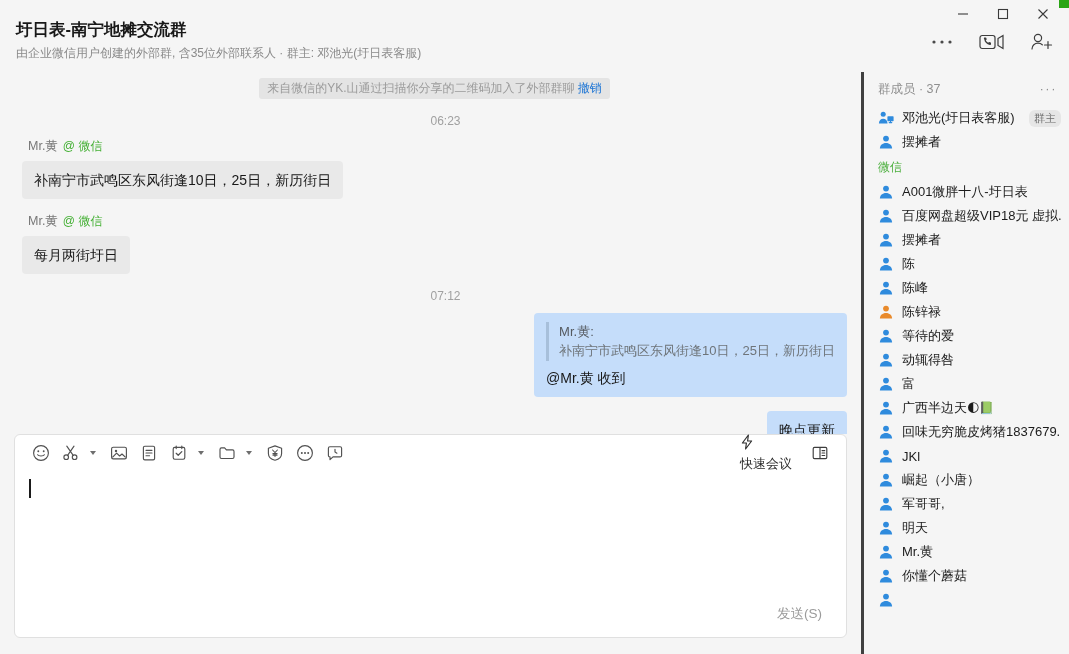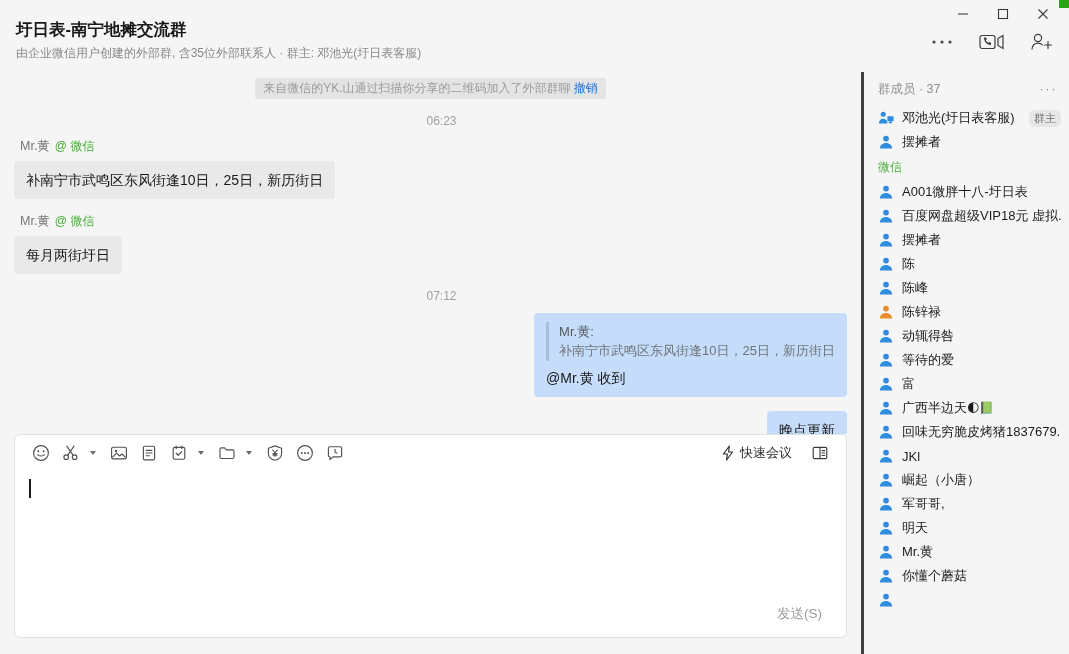--- a/index.html
+++ b/index.html
@@ -90,20 +90,21 @@
     display: flex;
     flex-direction: column;
     min-width: 0;
     background: #f5f5f5;
   }
   .msg-scroll {
     flex: 1 1 auto;
     overflow: hidden;
     padding: 4px 14px 2px 14px;
     position: relative;
+    margin-left: 8px;
   }
 
   .sys-row {
     display: flex;
     justify-content: center;
     margin-top: 2px;
   }
   .sys-pill {
     background: #e4e4e4;
     color: #9b9b9b;
@@ -218,23 +219,24 @@
     border-right: 3.5px solid transparent;
     border-top: 4px solid #6e6e6e;
   }
   .tools-right {
     margin-left: auto;
     display: flex;
     align-items: center;
     gap: 14px;
   }
   .quick-meeting {
-    display: flex; align-items: center; gap: 5px;
+    display: flex; align-items: flex-start; gap: 5px;
     font-size: 13px; color: #2c2c2c;
     cursor: default;
+    flex-direction: column;
   }
   .editor {
     flex: 1 1 auto;
     padding: 6px 14px;
     font-size: 14px;
     color: #181818;
     line-height: 20px;
     position: relative;
     outline: none;
   }
@@ -633,30 +635,30 @@
             </span>
             <span class="mem-name">陈锌禄</span>
           </div>
           <div class="mem-row">
             <span class="mem-avatar">
               <svg width="16" height="16" viewBox="0 0 16 16">
                 <circle cx="8" cy="4.6" r="2.9" fill="#2f8bdd"></circle>
                 <path d="M1.9 14.6 c0-3.4 2.6-5.6 6.1-5.6 c3.5 0 6.1 2.2 6.1 5.6 Z" fill="#2f8bdd"></path>
               </svg>
             </span>
+            <span class="mem-name">等待的爱</span>
+          </div>
+          <div class="mem-row">
+            <span class="mem-avatar">
+              <svg width="16" height="16" viewBox="0 0 16 16">
+                <circle cx="8" cy="4.6" r="2.9" fill="#2f8bdd"></circle>
+                <path d="M1.9 14.6 c0-3.4 2.6-5.6 6.1-5.6 c3.5 0 6.1 2.2 6.1 5.6 Z" fill="#2f8bdd"></path>
+              </svg>
+            </span>
             <span class="mem-name">动辄得咎</span>
-          </div>
-          <div class="mem-row">
-            <span class="mem-avatar">
-              <svg width="16" height="16" viewBox="0 0 16 16">
-                <circle cx="8" cy="4.6" r="2.9" fill="#2f8bdd"></circle>
-                <path d="M1.9 14.6 c0-3.4 2.6-5.6 6.1-5.6 c3.5 0 6.1 2.2 6.1 5.6 Z" fill="#2f8bdd"></path>
-              </svg>
-            </span>
-            <span class="mem-name">等待的爱</span>
           </div>
           <div class="mem-row">
             <span class="mem-avatar">
               <svg width="16" height="16" viewBox="0 0 16 16">
                 <circle cx="8" cy="4.6" r="2.9" fill="#2f8bdd"></circle>
                 <path d="M1.9 14.6 c0-3.4 2.6-5.6 6.1-5.6 c3.5 0 6.1 2.2 6.1 5.6 Z" fill="#2f8bdd"></path>
               </svg>
             </span>
             <span class="mem-name">富</span>
           </div>

